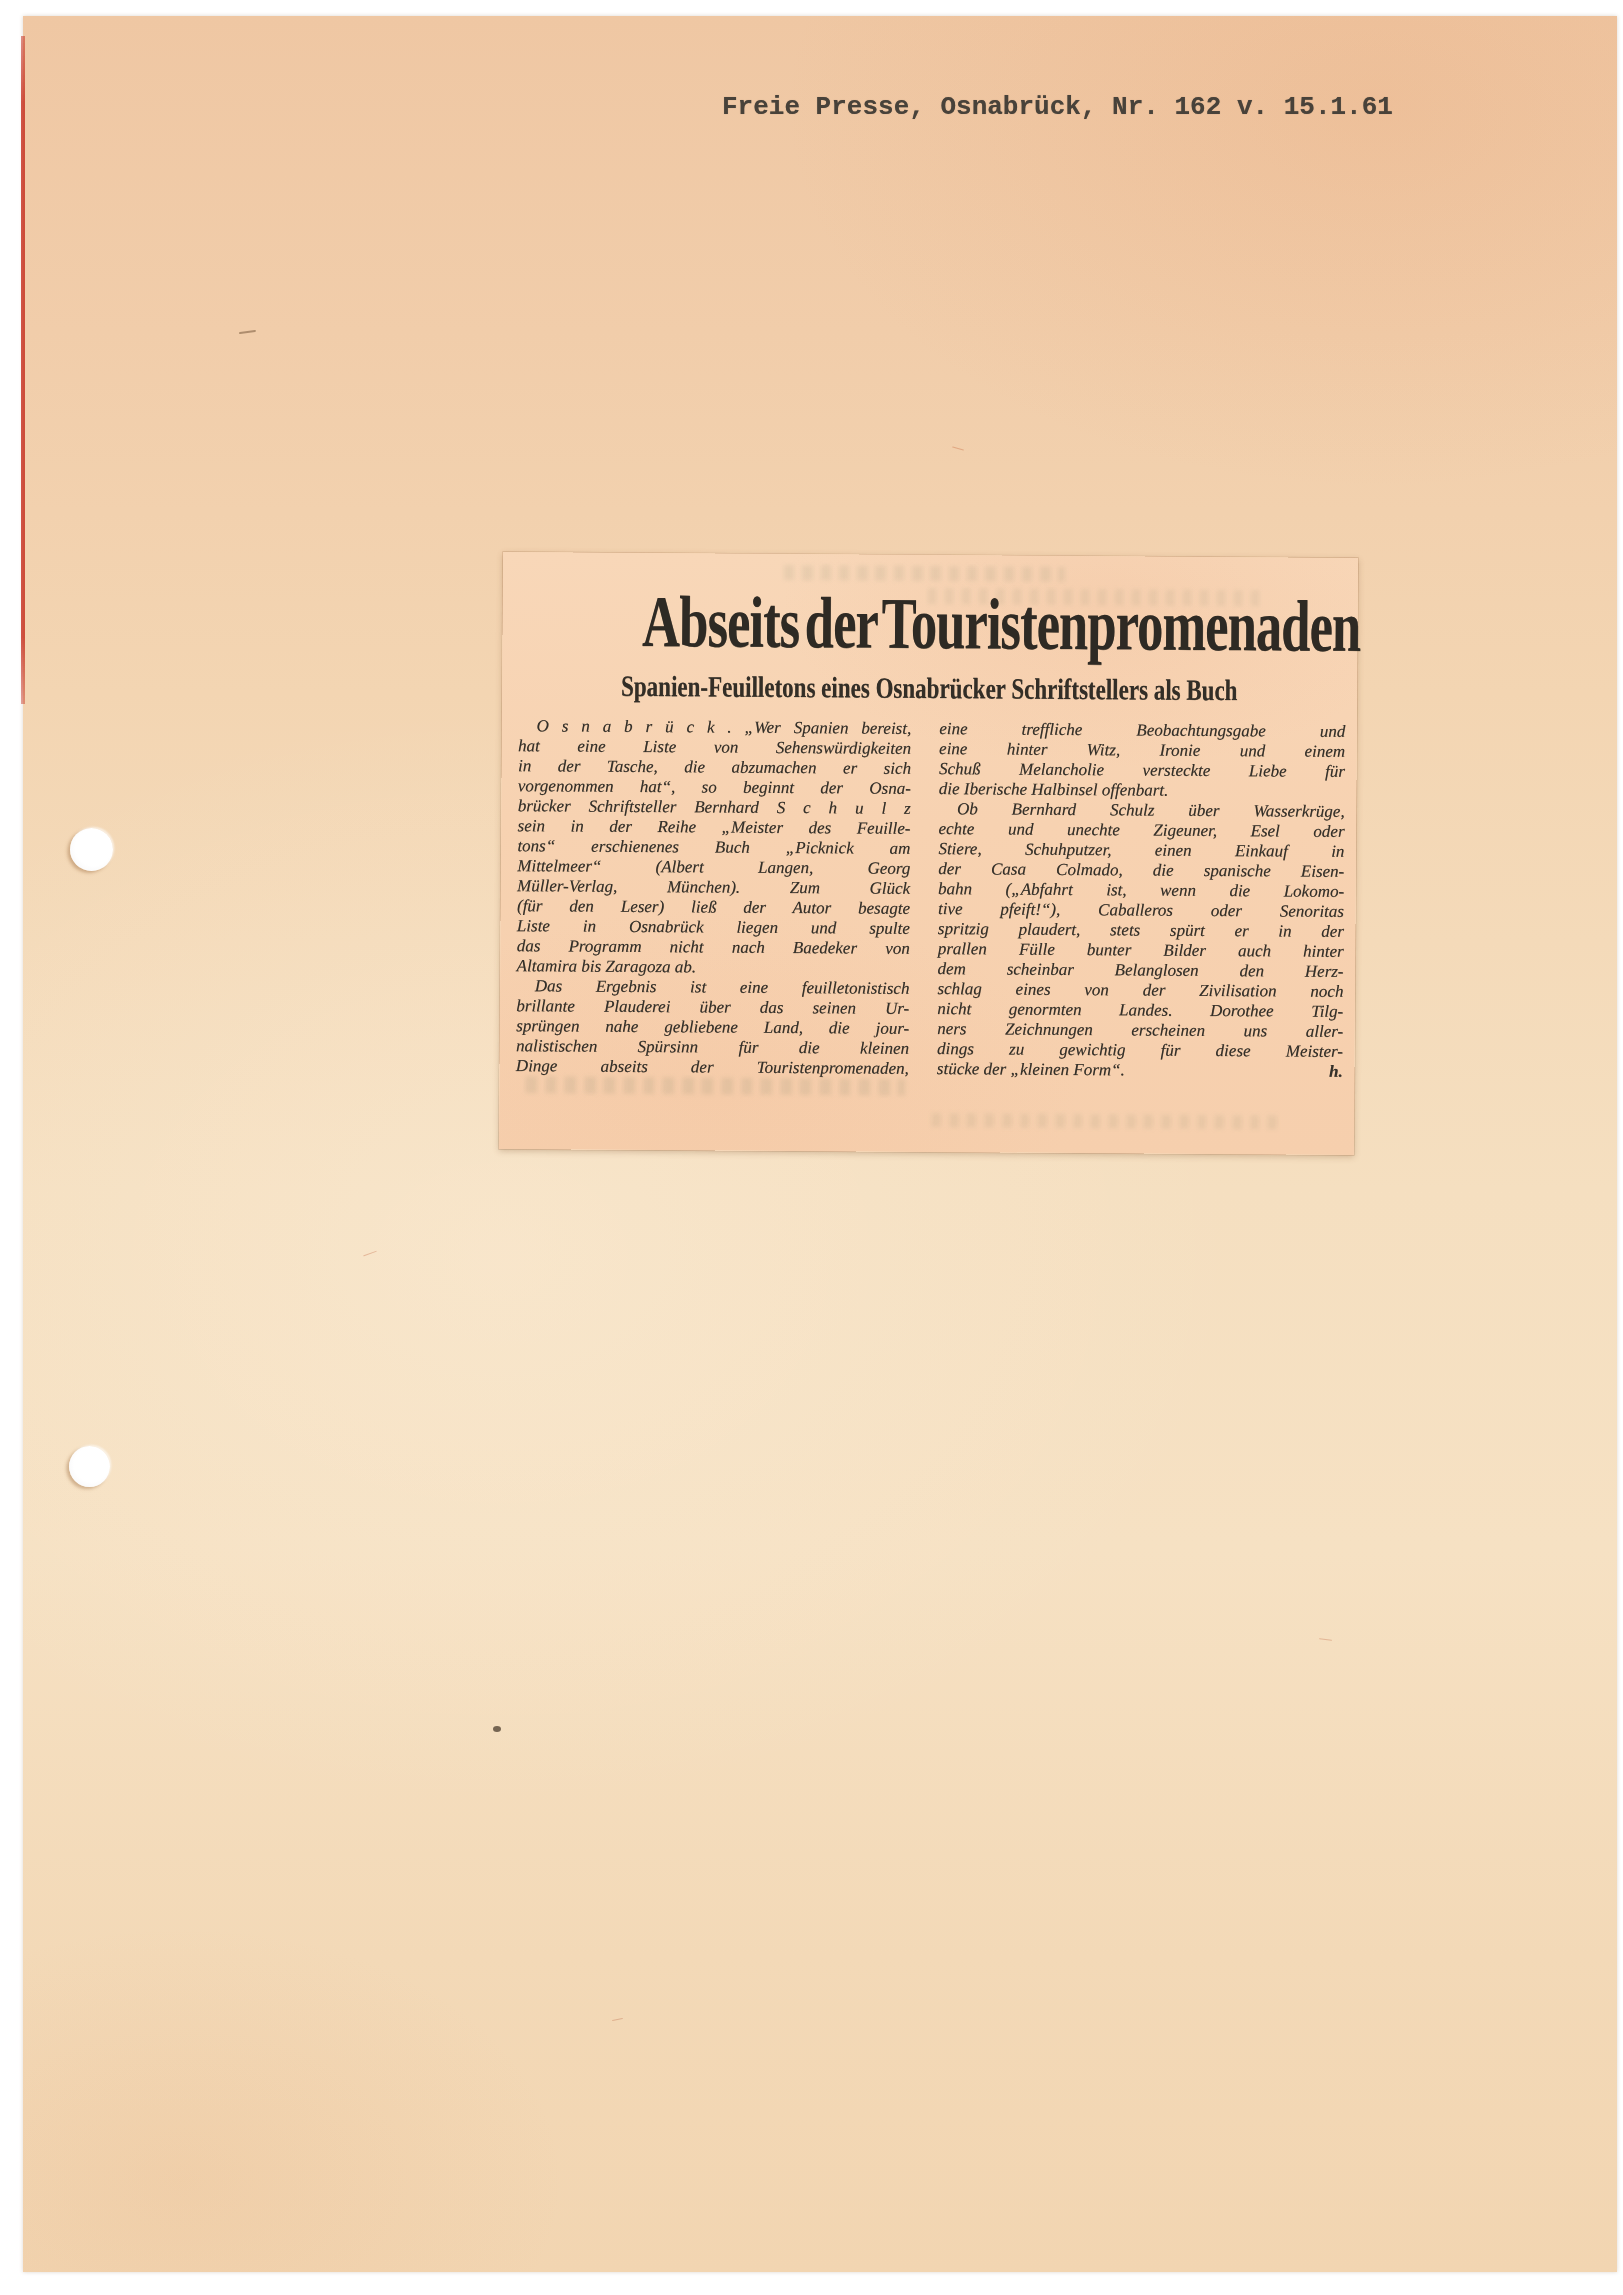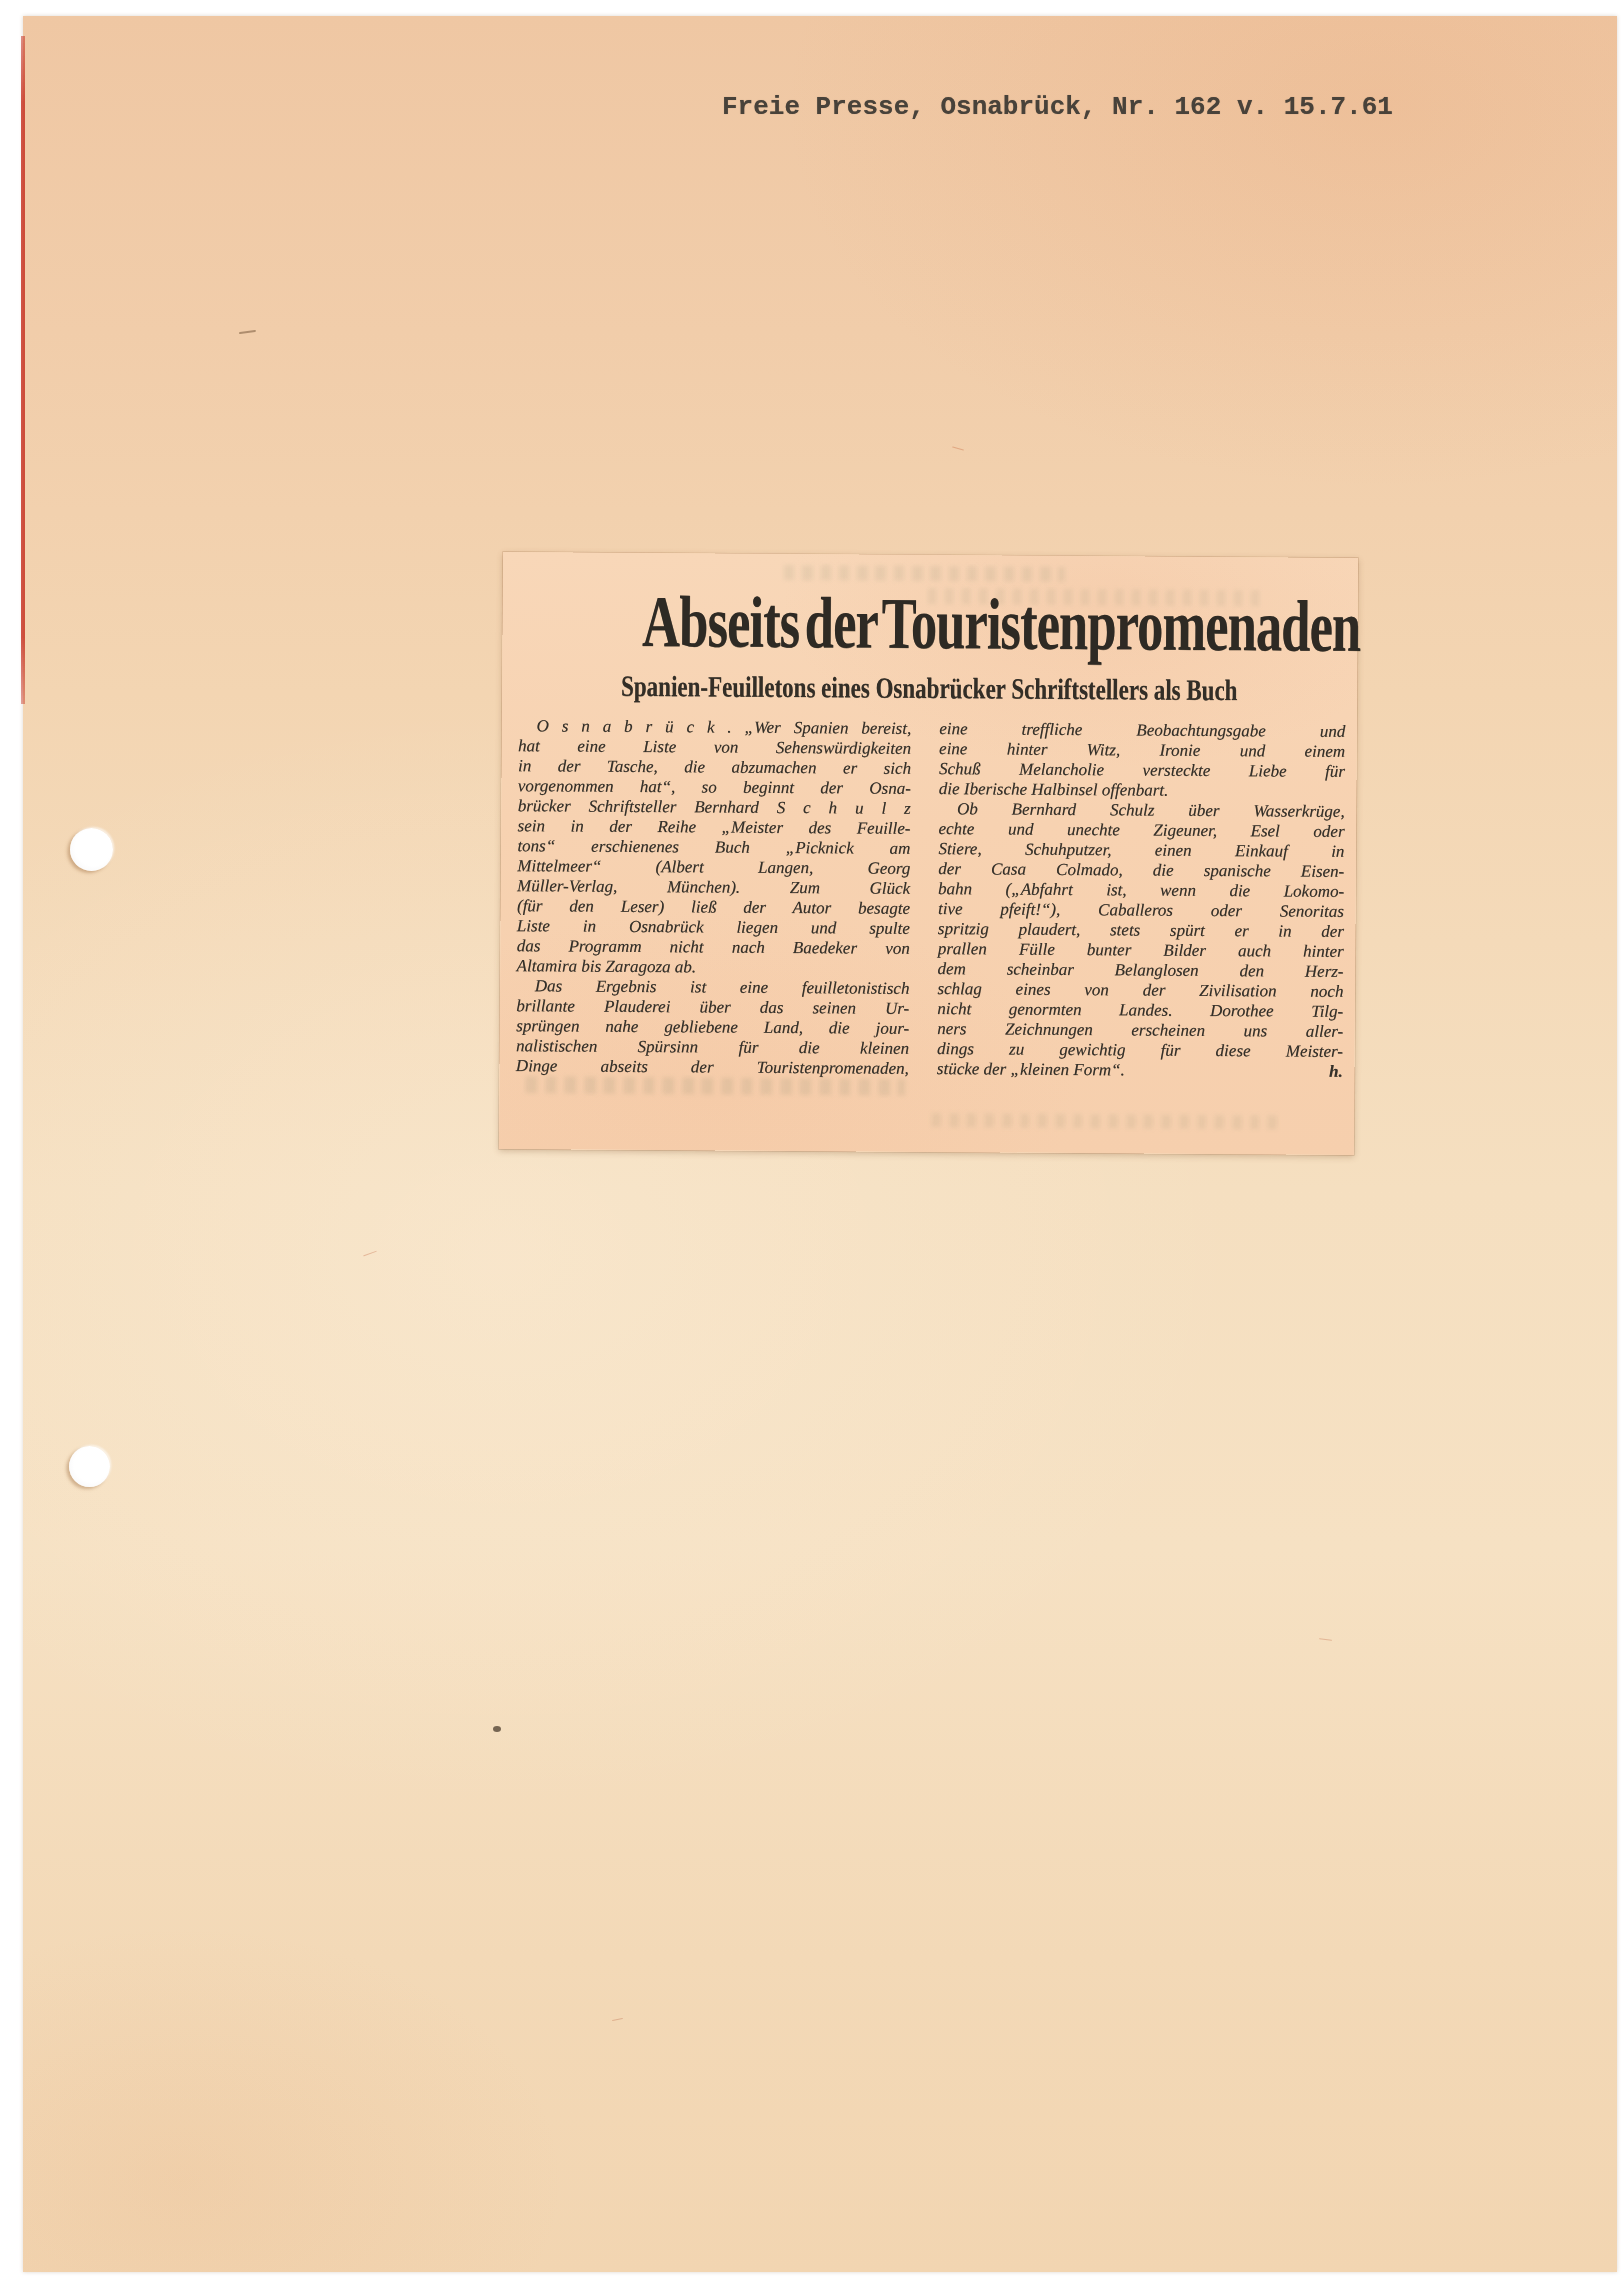--- a/index.html
+++ b/index.html
@@ -97,21 +97,21 @@
   .speck{position:absolute;border-radius:50%;pointer-events:none;}
   .fiber{position:absolute;border-radius:1.3px;pointer-events:none;}
 </style>
 </head>
 <body>
 
 <div id="page">
 
   <div class="red-edge"></div>
 
-  <div class="typed">Freie Presse, Osnabrück, Nr. 162 v. 15.7.61</div>
+  <div class="typed">Freie Presse, Osnabrück, Nr. 162 v. 15.1.61</div>
 
   <div class="hole hole-1"></div>
   <div class="hole hole-2"></div>
 
   <div class="fiber" style="left:216px;top:315px;width:17px;height:2px;background:rgba(120,90,60,0.55);transform:rotate(-8deg);"></div>
   <div class="speck" style="left:470px;top:1710px;width:7.9px;height:5.9px;background:rgba(75,60,45,0.75);filter:blur(0.7px);"></div>
   <div class="fiber" style="left:929px;top:432px;width:11.8px;height:1.3px;background:rgba(205,120,80,0.45);transform:rotate(15deg);"></div>
   <div class="fiber" style="left:340px;top:1237px;width:14.4px;height:1.3px;background:rgba(200,115,80,0.40);transform:rotate(-20deg);"></div>
   <div class="fiber" style="left:1296px;top:1623px;width:13px;height:1.3px;background:rgba(200,120,85,0.40);transform:rotate(8deg);"></div>
   <div class="fiber" style="left:589px;top:2003px;width:10.5px;height:1.3px;background:rgba(190,110,80,0.38);transform:rotate(-12deg);"></div>

